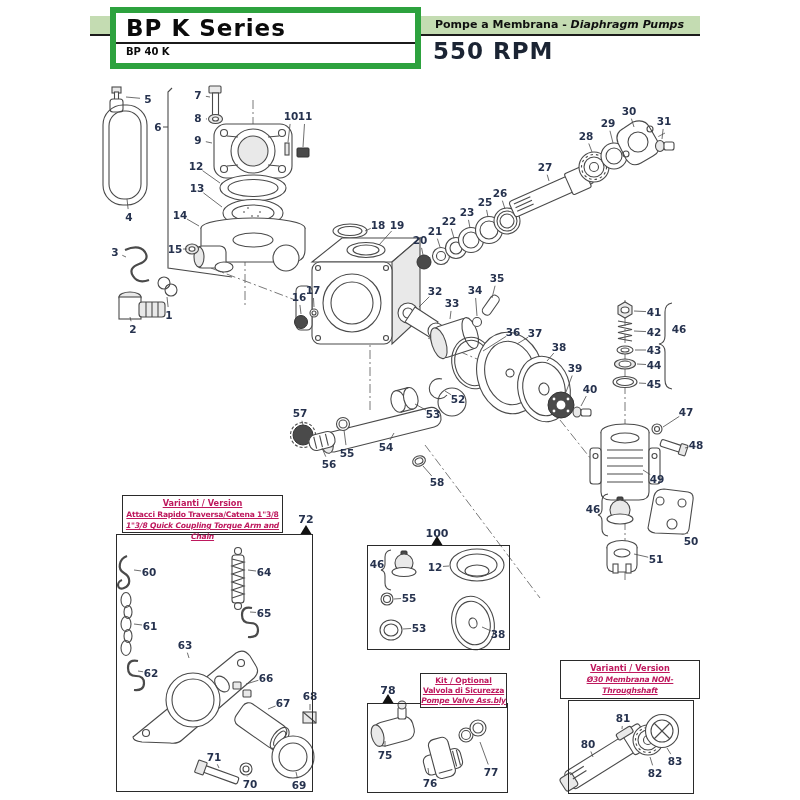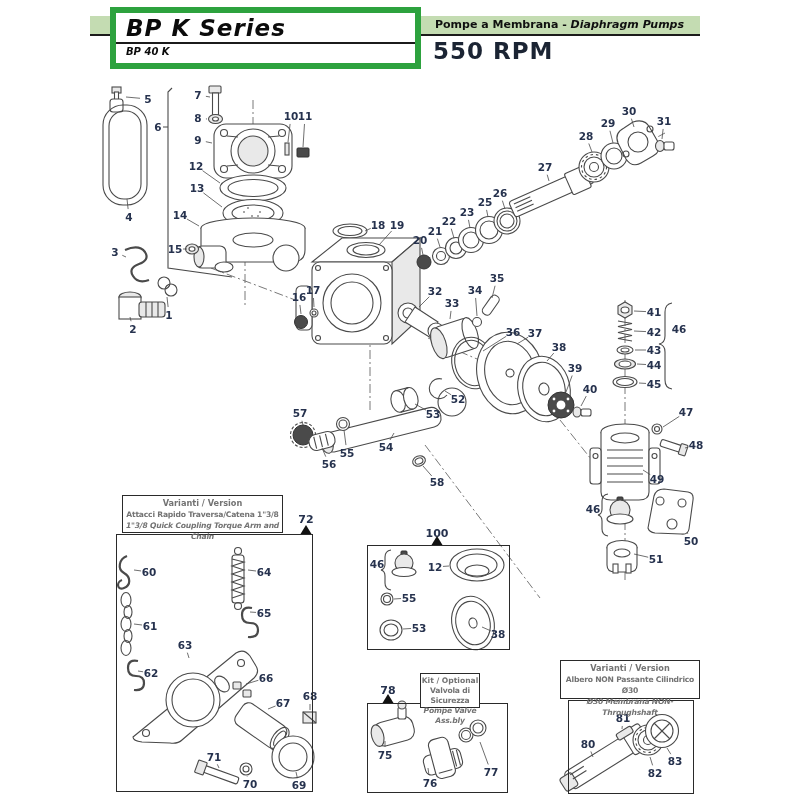--- a/index.html
+++ b/index.html
@@ -2,21 +2,21 @@
 <html><head>
 <meta charset="utf-8">
 <style>
   html,body{margin:0;padding:0;background:#fff;}
   .page{position:relative;width:800px;height:800px;background:#fff;overflow:hidden;
         font-family:"DejaVu Sans",sans-serif;}
   
   .band{position:absolute;left:90px;top:16px;width:610px;height:18px;
         background:#c4dcb2;border-bottom:2px solid #1b1b1b;z-index:1;}
   .titlebox{position:absolute;left:110px;top:7px;width:311px;height:62px;
-        border:6px solid #2da23e;background:#fff;z-index:3;box-sizing:border-box;font-style:italic;}
+        border:6px solid #2da23e;background:#fff;z-index:3;box-sizing:border-box;}
   .series{font-size:23px;font-weight:bold;letter-spacing:1px;color:#0b0b0b;
         padding:2px 0 1px 10px;border-bottom:2px solid #1b1b1b;white-space:nowrap;}
   .model{font-size:10px;font-weight:bold;color:#0b0b0b;padding:2px 0 0 10px;}
   .category{position:absolute;left:435px;top:16px;height:19px;line-height:18px;
         font-size:11px;font-weight:bold;color:#101010;z-index:2;white-space:nowrap;}
   .category em{font-style:italic;}
   .speed{position:absolute;left:433px;top:38px;font-size:23px;font-weight:bold;
         letter-spacing:1px;color:#1b2433;z-index:2;}
   
   svg#diagram{position:absolute;left:0;top:0;z-index:2;}
@@ -29,21 +29,21 @@
   .leader{stroke:#4a4a4a;stroke-width:0.8;}
   .callout{font-family:"DejaVu Sans",sans-serif;font-weight:700;font-size:10.5px;
         fill:#26324e;text-anchor:middle;dominant-baseline:central;}
   .marker-num{font-family:"DejaVu Sans",sans-serif;font-weight:700;font-size:11px;
         fill:#26324e;text-anchor:middle;dominant-baseline:central;}
   .tri{fill:#111;stroke:none;}
   
   .inset{position:absolute;border:1.4px solid #2a2a2a;background:transparent;
         z-index:4;pointer-events:none;box-sizing:border-box;}
   .inset-title{position:absolute;border:1.4px solid #2a2a2a;background:#fff;z-index:5;
-        text-align:center;color:#737373;box-sizing:border-box;padding-top:2px;}
+        text-align:center;color:#be185d;box-sizing:border-box;padding-top:2px;text-decoration:underline;}
   .inset-title .l1{font-size:8.2px;font-weight:bold;line-height:11px;}
   .inset-title .l2{font-size:7.6px;font-weight:bold;line-height:11px;letter-spacing:-0.2px;}
   .inset-title .l3{font-size:7.6px;font-weight:bold;font-style:italic;line-height:11px;letter-spacing:-0.2px;}
 </style>
 </head>
 <body>
 
 <div class="page">
 
   <div class="band"></div>
@@ -563,24 +563,23 @@
   <div class="inset" style="left:116px;top:534px;width:197px;height:258px"></div>
   <div class="inset" style="left:367px;top:545px;width:143px;height:105px"></div>
   <div class="inset" style="left:367px;top:703px;width:141px;height:90px"></div>
   <div class="inset" style="left:568px;top:700px;width:126px;height:94px"></div>
 
   <div class="inset-title" style="left:122px;top:495px;width:161px;height:38px">
     <div class="l1">Varianti / Version</div>
     <div class="l2">Attacci Rapido Traversa/Catena 1"3/8</div>
     <div class="l3">1"3/8 Quick Coupling Torque Arm and Chain</div>
   </div>
-  <div class="inset-title" style="left:420px;top:673px;width:60px;height:35px;padding-top:1px">
+  <div class="inset-title" style="left:420px;top:673px;width:87px;height:35px;padding-top:1px">
     <div class="l1" style="font-size:7.6px">Kit / Optional</div>
     <div class="l2" style="line-height:10px">Valvola di Sicurezza</div>
     <div class="l3" style="line-height:10px">Pompe Valve Ass.bly</div>
   </div>
   <div class="inset-title" style="left:560px;top:660px;width:140px;height:39px">
     <div class="l1">Varianti / Version</div>
-    <div class="l2">Albero NON Passante Cilindrico Ø30</div>
     <div class="l3">Ø30 Membrana NON-Throughshaft</div>
   </div>
 
 </div>
 
 </body></html>

